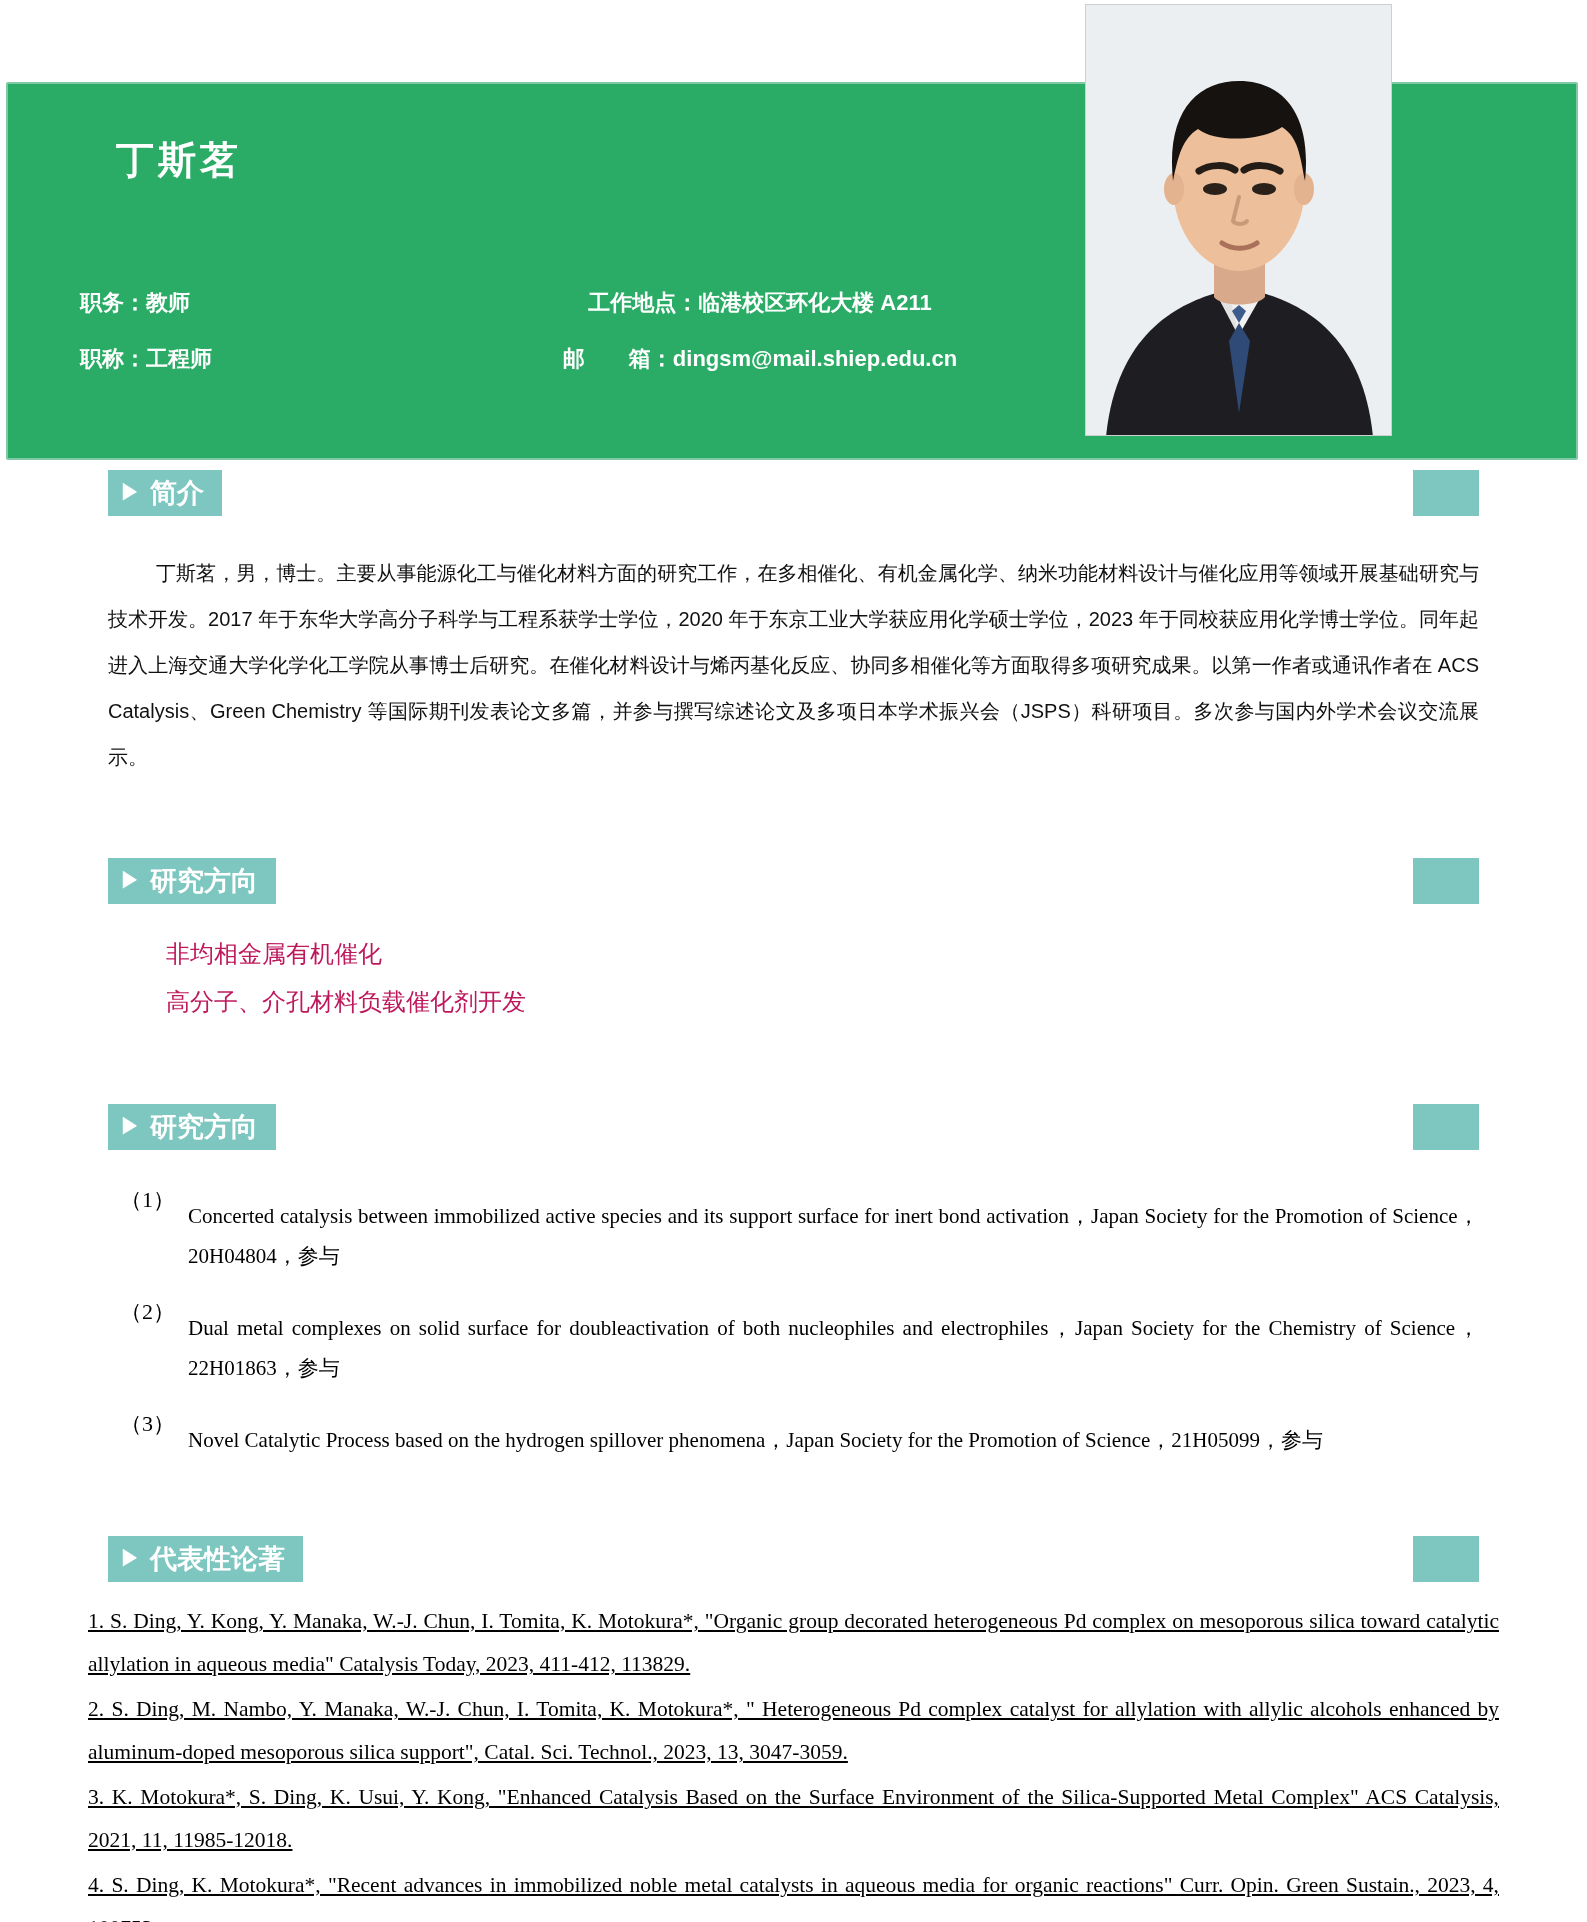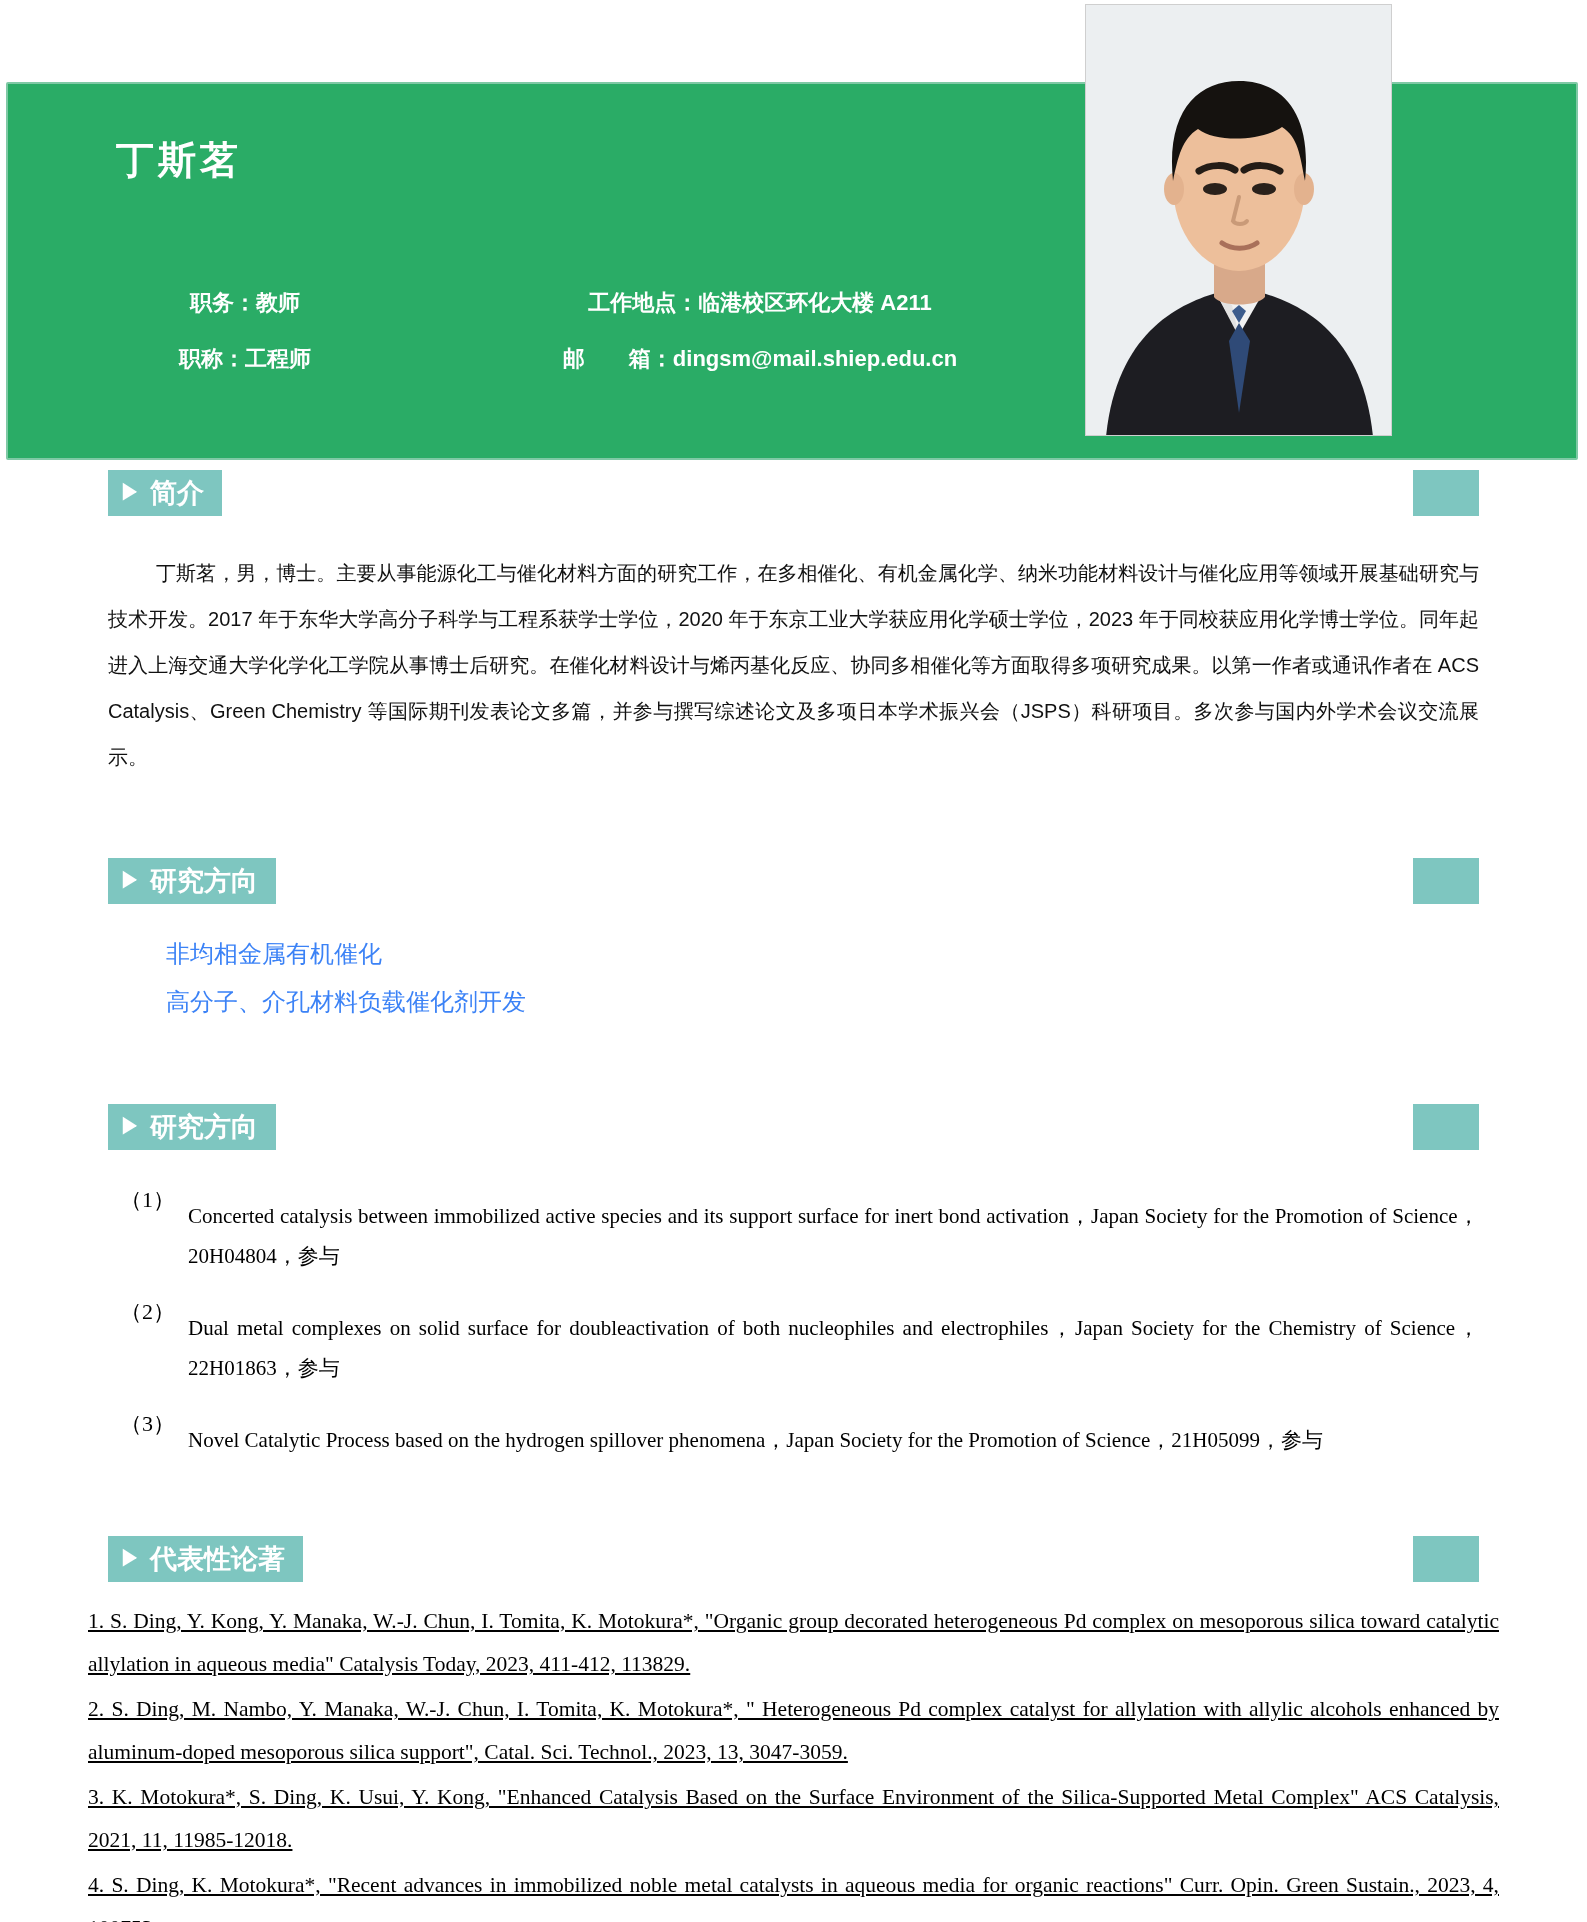--- a/index.html
+++ b/index.html
@@ -53,21 +53,21 @@
     color: #ffffff;
     font-size: 22px;
     font-weight: bold;
     line-height: 56px;
   }
   .info-row {
     display: flex;
   }
   .info-cell-left {
     width: 330px;
-    text-align: center;
+    text-align: left;
     padding-left: 0px;
   }
   .info-cell-right {
     width: 700px;
     text-align: center;
   }
   .lbl {
     display: inline-block;
   }
   .photo {
@@ -140,21 +140,21 @@
     text-align: justify;
     text-indent: 48px;
     color: #111;
   }
   .research-list {
     margin: 26px 108px 0 108px;
     padding: 0 0 0 58px;
     list-style: none;
     font-size: 24px;
     line-height: 48px;
-    color: #3b82f6;
+    color: #be185d;
   }
   .gap-lg { height: 78px; }
   .gap-md { height: 60px; }
   .gap-sm { height: 34px; }
 
   
   .projects {
     margin: 30px 108px 0 108px;
     font-family: "Liberation Serif", serif;
   }

